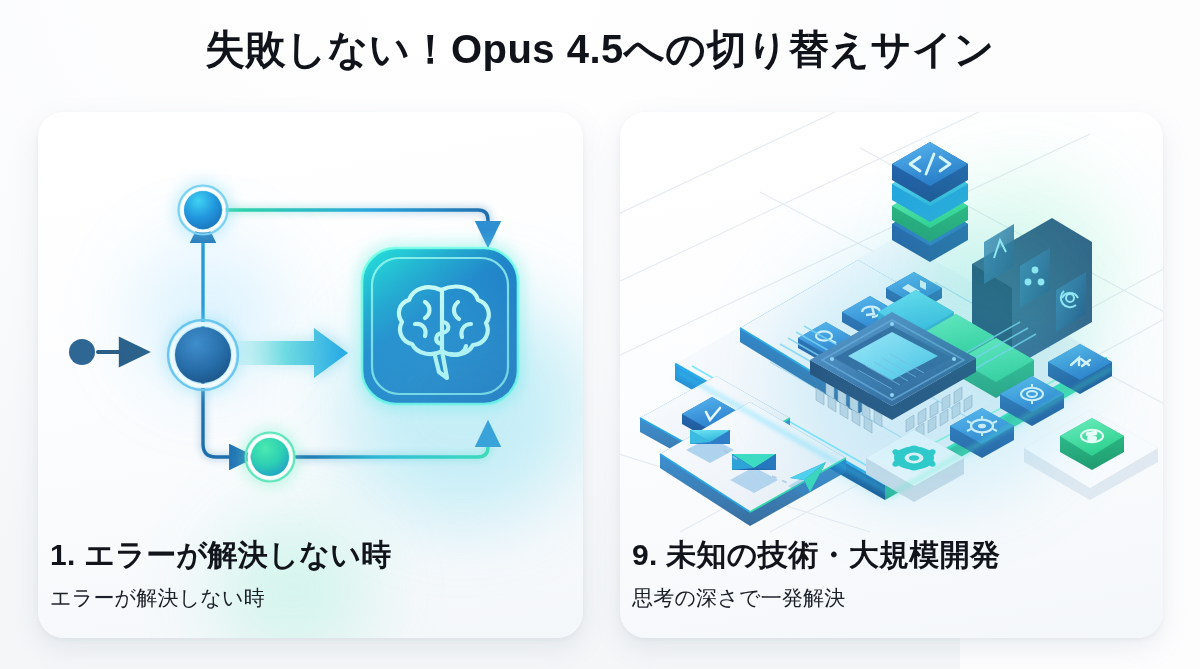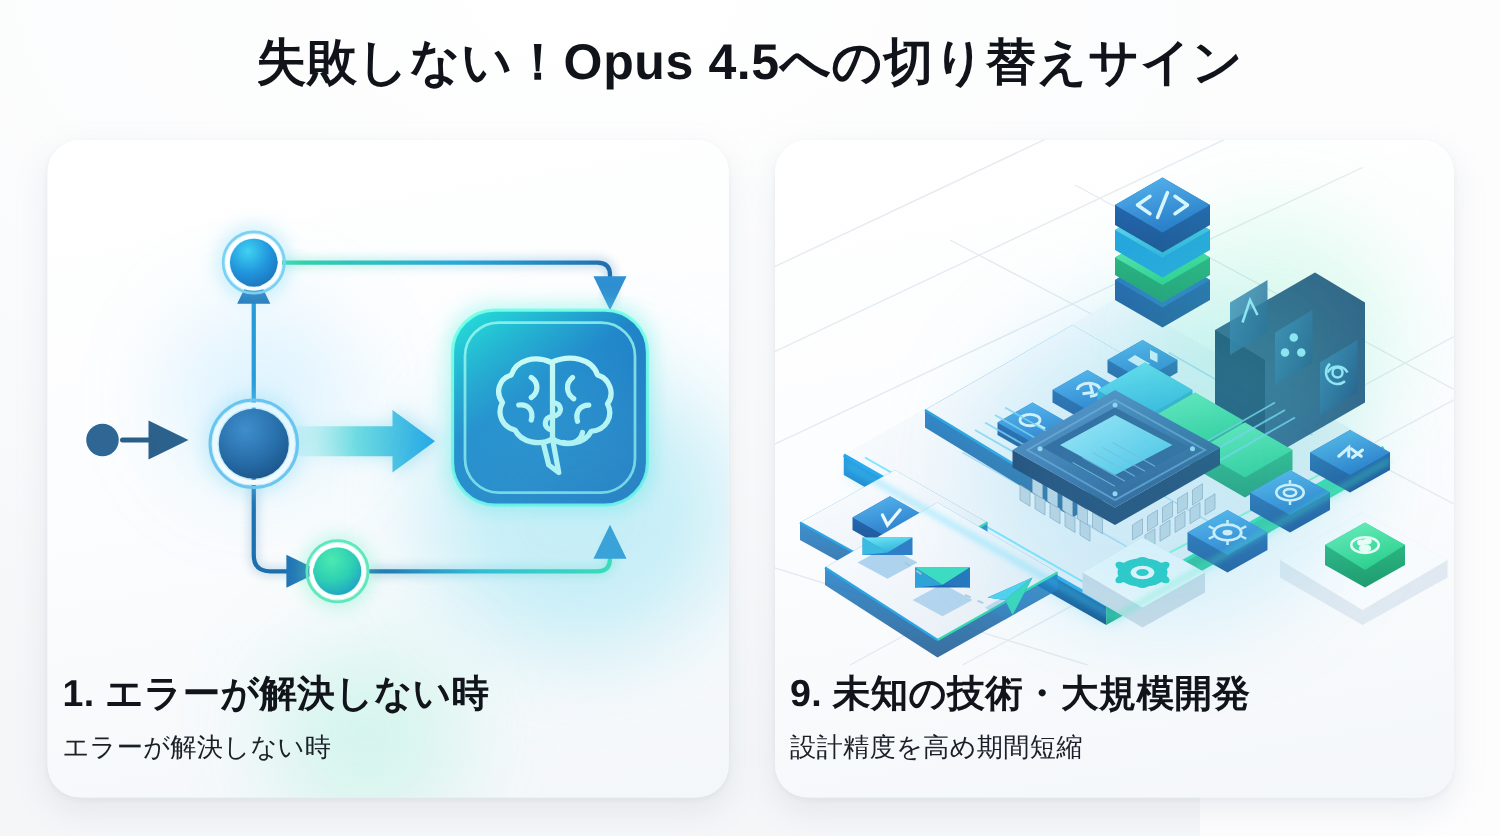--- a/index.html
+++ b/index.html
@@ -587,17 +587,17 @@
 
         <g opacity="0.55" filter="url(#isoGlowS)">
           <path d="M272,382 L492,256" stroke="#49f0bd" stroke-width="3" fill="none"></path>
           <path d="M272,382 L58,260" stroke="#3fd6ff" stroke-width="3" fill="none"></path>
         </g>
       </svg>
     </div>
 
     <div class="card-captions">
       <div class="cap-main">9. 未知の技術・大規模開発</div>
-      <div class="cap-sub">設計精度を高め期間短縮</div>
+      <div class="cap-sub">思考の深さで一発解決</div>
     </div>
   </div>
 
 </div>
 
 </body></html>

